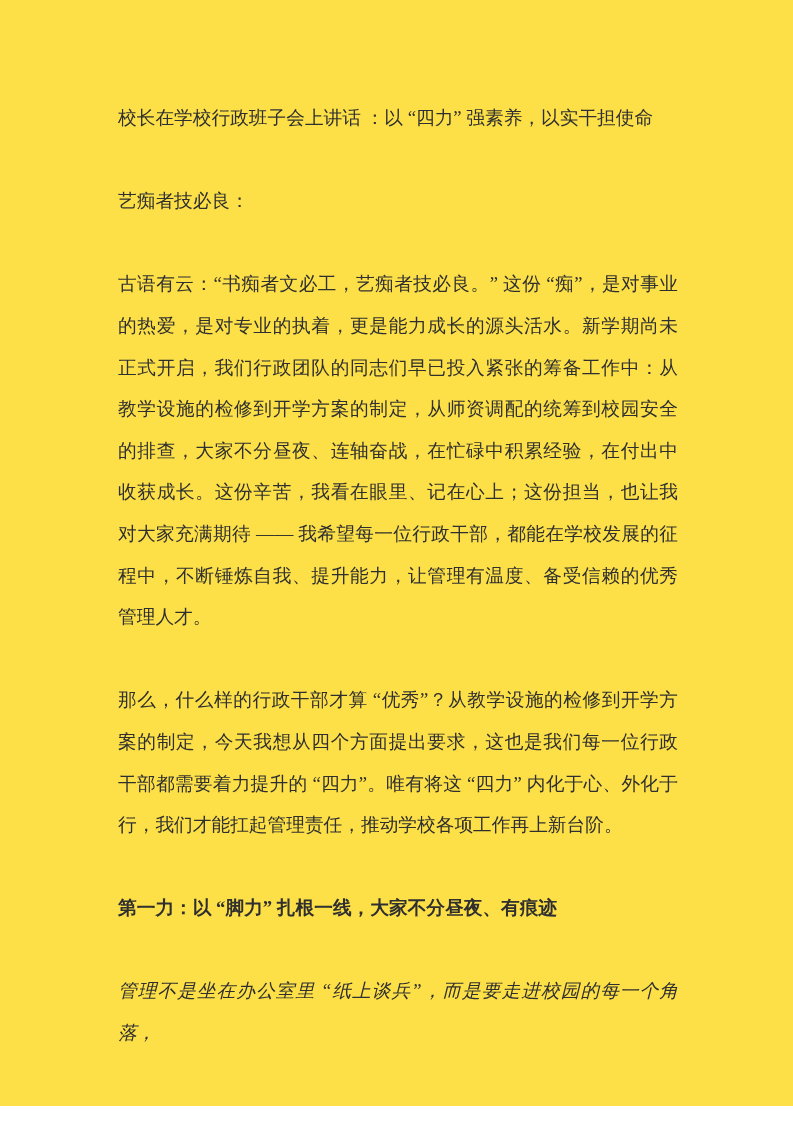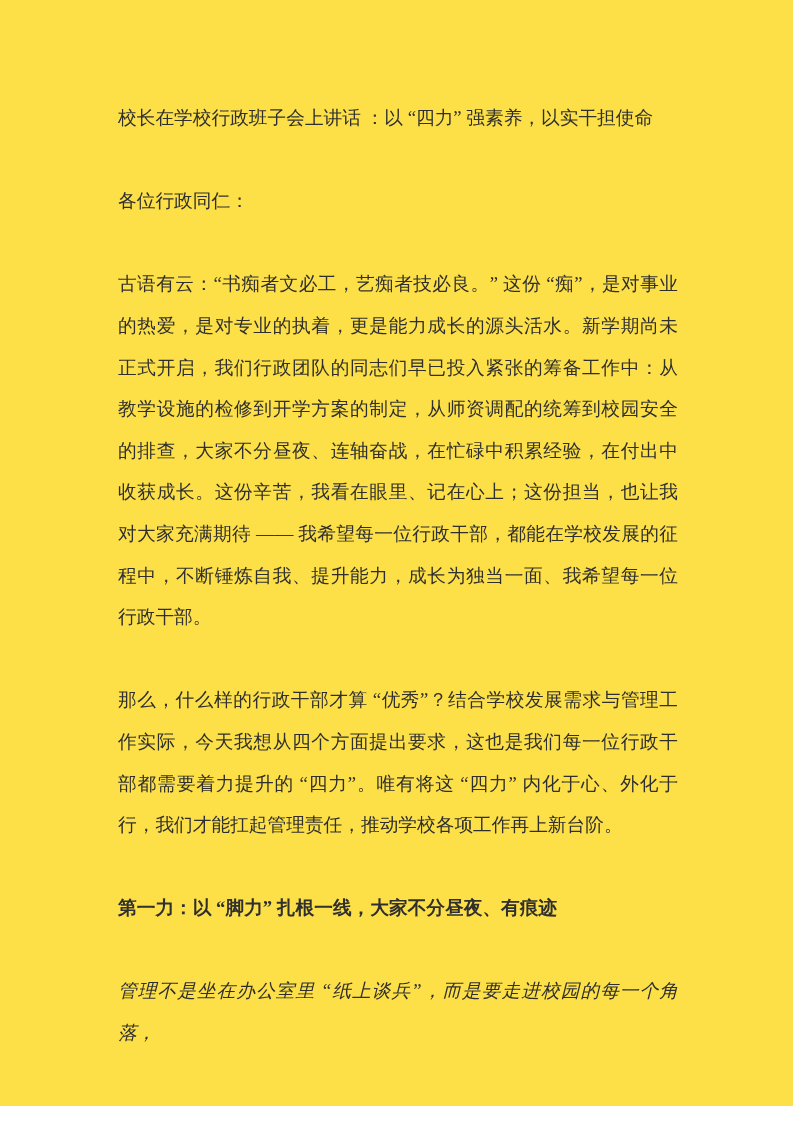--- a/index.html
+++ b/index.html
@@ -37,19 +37,19 @@
   .section-heading {
     font-weight: bold;
   }
 </style>
 </head>
 <body>
 
 <div class="page">
   <div class="text-body">
     <p class="para">校长在学校行政班子会上讲话 ：以 “四力” 强素养，以实干担使命</p>
-    <p class="para">各位行政同仁：</p>
-    <p class="para">古语有云：“书痴者文必工，艺痴者技必良。” 这份 “痴”，是对事业的热爱，是对专业的执着，更是能力成长的源头活水。新学期尚未正式开启，我们行政团队的同志们早已投入紧张的筹备工作中：从教学设施的检修到开学方案的制定，从师资调配的统筹到校园安全的排查，大家不分昼夜、连轴奋战，在忙碌中积累经验，在付出中收获成长。这份辛苦，我看在眼里、记在心上；这份担当，也让我对大家充满期待 —— 我希望每一位行政干部，都能在学校发展的征程中，不断锤炼自我、提升能力，成长为独当一面、我希望每一位行政干部。</p>
-    <p class="para">那么，什么样的行政干部才算 “优秀”？结合学校发展需求与管理工作实际，今天我想从四个方面提出要求，这也是我们每一位行政干部都需要着力提升的 “四力”。唯有将这 “四力” 内化于心、外化于行，我们才能扛起管理责任，推动学校各项工作再上新台阶。</p>
+    <p class="para">艺痴者技必良：</p>
+    <p class="para">古语有云：“书痴者文必工，艺痴者技必良。” 这份 “痴”，是对事业的热爱，是对专业的执着，更是能力成长的源头活水。新学期尚未正式开启，我们行政团队的同志们早已投入紧张的筹备工作中：从教学设施的检修到开学方案的制定，从师资调配的统筹到校园安全的排查，大家不分昼夜、连轴奋战，在忙碌中积累经验，在付出中收获成长。这份辛苦，我看在眼里、记在心上；这份担当，也让我对大家充满期待 —— 我希望每一位行政干部，都能在学校发展的征程中，不断锤炼自我、提升能力，让管理有温度、备受信赖的优秀管理人才。</p>
+    <p class="para">那么，什么样的行政干部才算 “优秀”？从教学设施的检修到开学方案的制定，今天我想从四个方面提出要求，这也是我们每一位行政干部都需要着力提升的 “四力”。唯有将这 “四力” 内化于心、外化于行，我们才能扛起管理责任，推动学校各项工作再上新台阶。</p>
     <p class="para section-heading">第一力：以 “脚力” 扎根一线，大家不分昼夜、有痕迹</p>
     <p class="para">管理不是坐在办公室里 “纸上谈兵”，而是要走进校园的每一个角落，</p>
   </div>
 </div>
 
 </body></html>

